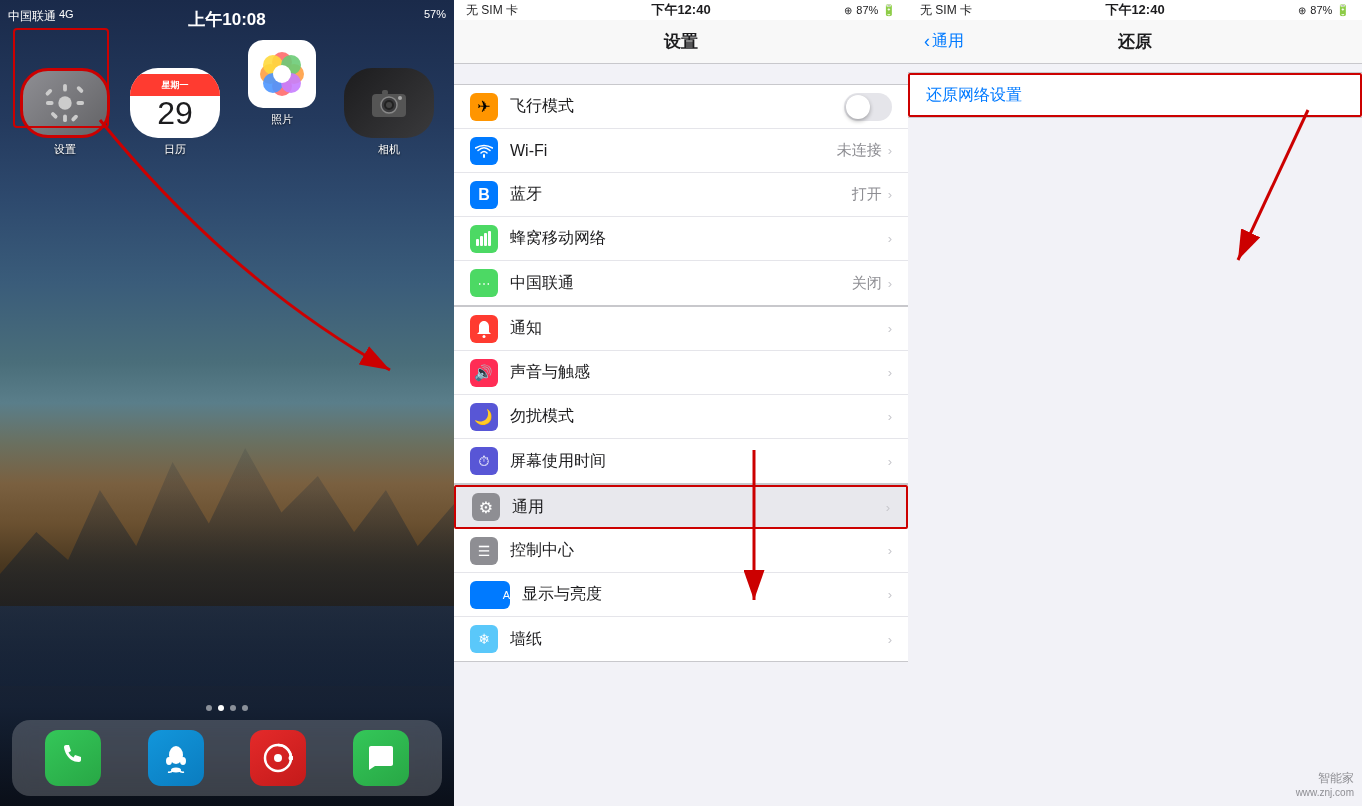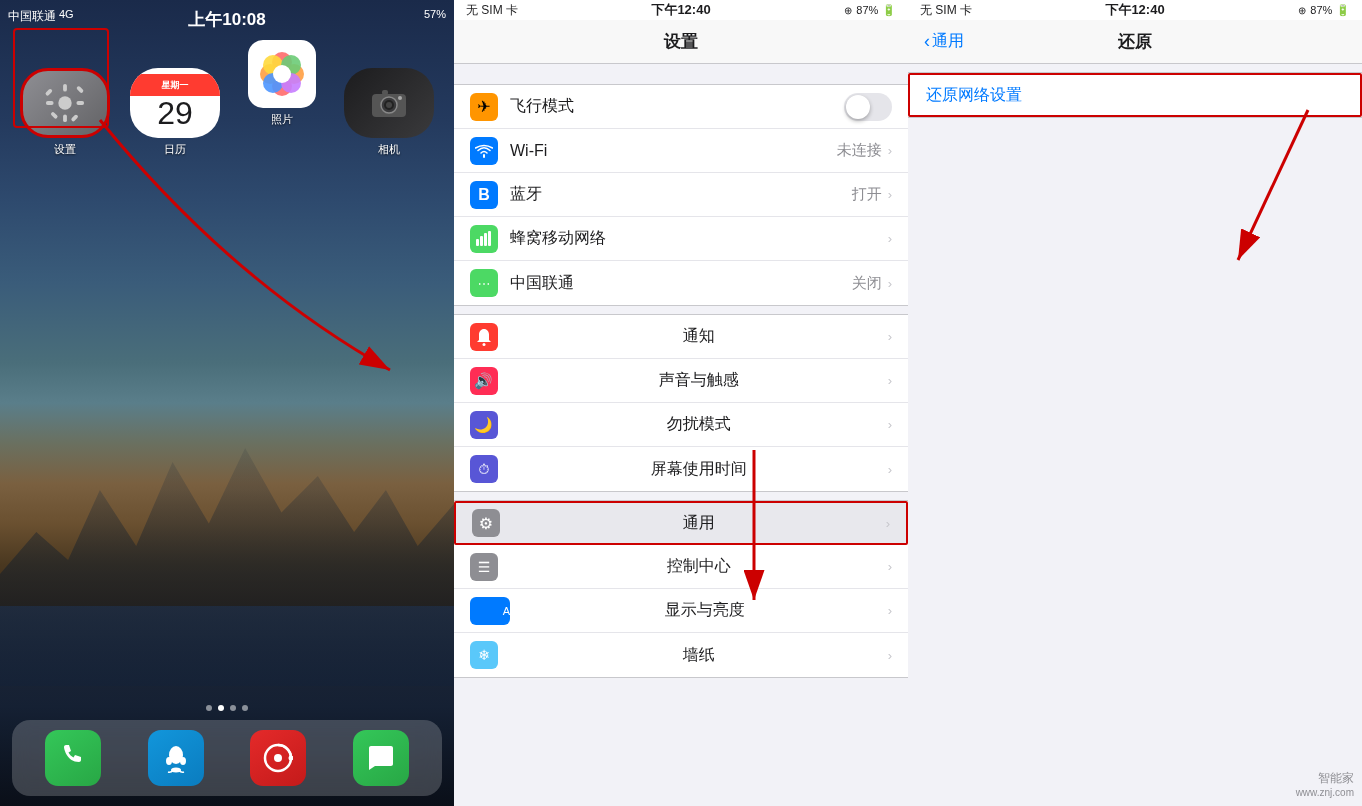--- a/index.html
+++ b/index.html
@@ -209,21 +209,21 @@
       height: 44px;
       background: rgba(248,248,248,0.95);
       border-bottom: 0.5px solid #c8c8cc;
       display: flex; align-items: center; justify-content: center;
     }
     .nav-title { font-size: 17px; font-weight: 600; color: #1c1c1e; }
 
     .settings-section {
       margin-top: 20px;
     }
-    .settings-section + .settings-section { margin-top: 8px; text-align: center; }
+    .settings-section + .settings-section { margin-top: 0; }
     .settings-list {
       background: white;
       border-top: 0.5px solid #c8c8cc;
       border-bottom: 0.5px solid #c8c8cc;
     }
     .settings-row {
       display: flex;
       align-items: center;
       min-height: 44px;
       padding: 0 16px;

